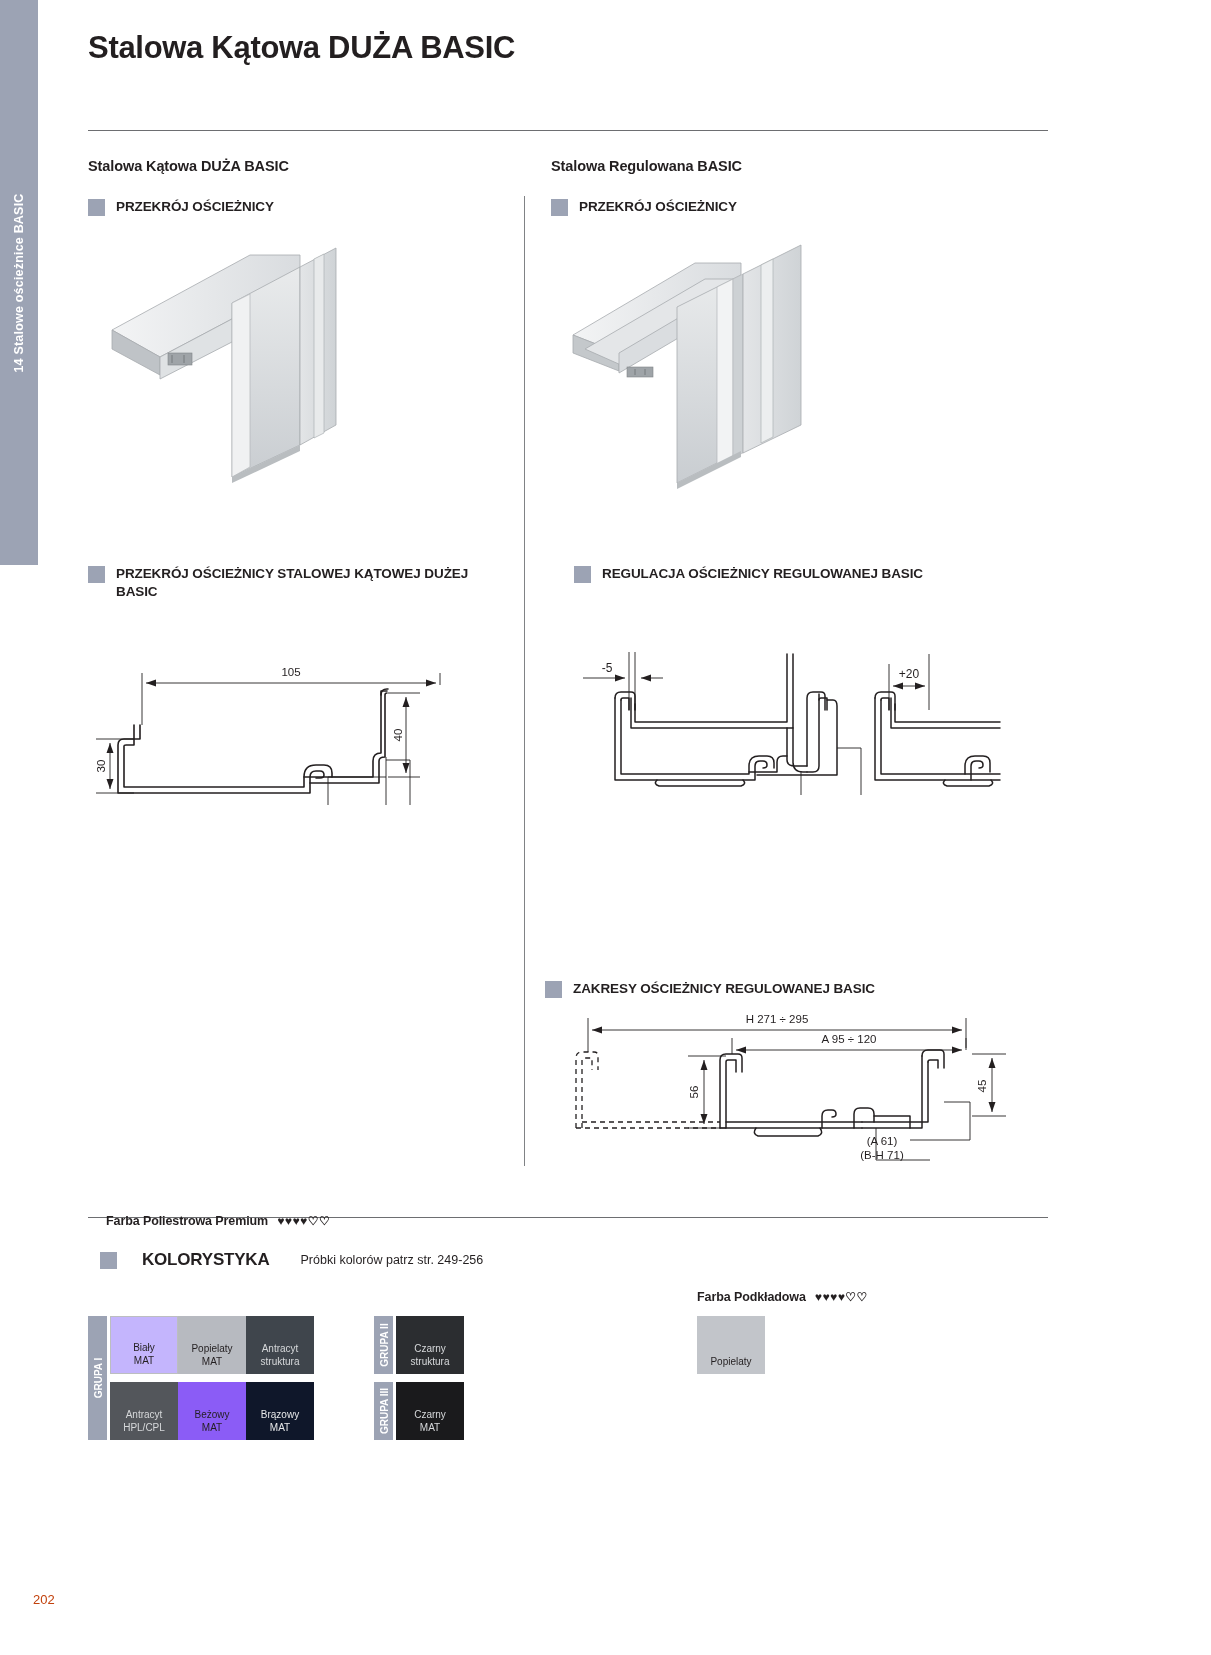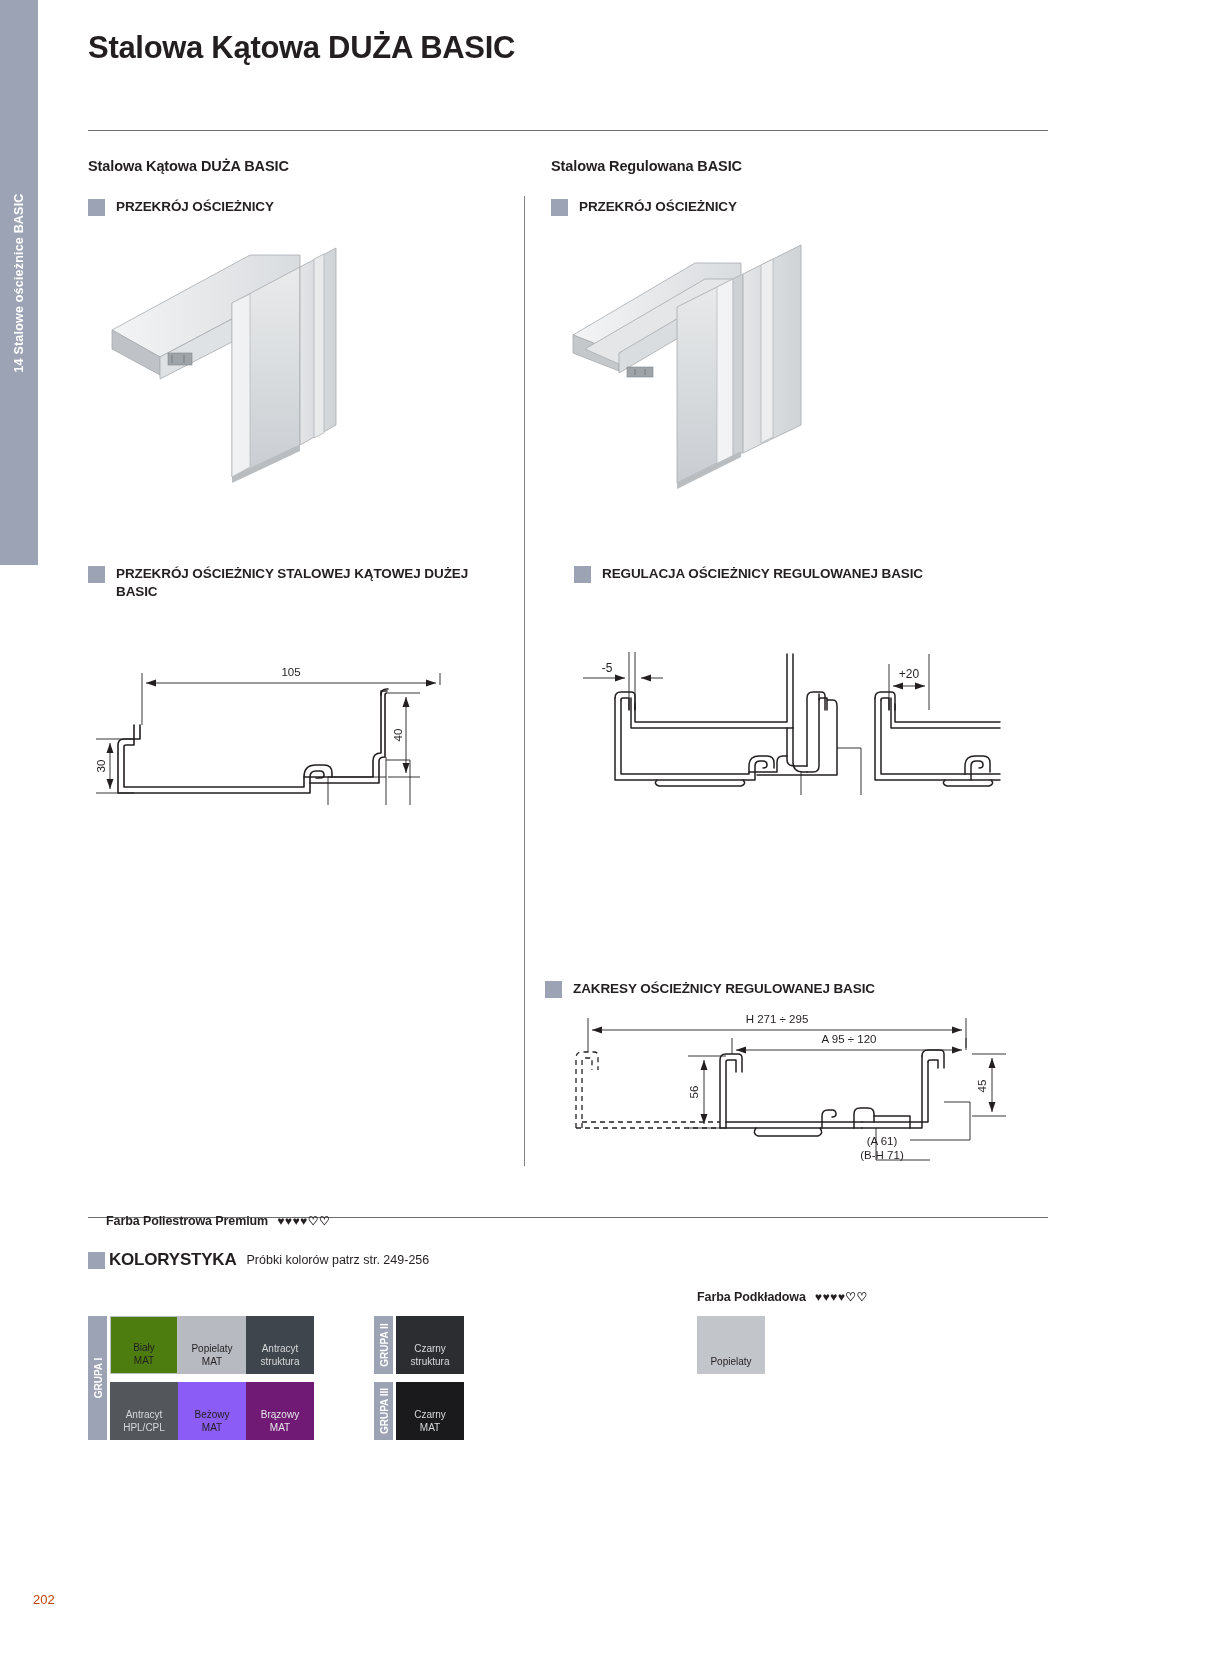--- a/index.html
+++ b/index.html
@@ -65,21 +65,21 @@
   
   .render{ position:absolute; }
   #render-left{ left:100px; top:245px; width:260px; height:250px; }
   #render-right{ left:565px; top:245px; width:260px; height:250px; }
 
   
   .rule-mid{
     position:absolute; left:88px; top:1217px; width:960px;
     border-top:1px solid #6d6e71;
   }
-  #kolor-head{ position:absolute; left:88px; top:1250px; display:flex; align-items:center; gap:4px; }
+  #kolor-head{ position:absolute; left:100px; top:1250px; display:flex; align-items:center; gap:25px; }
   #kolor-head .bullet-sq{ margin-top:0; }
   .kolor-strong{ font-size:17px; font-weight:bold; letter-spacing:-.2px; }
   .kolor-sub{ font-size:12.5px; margin-left:6px; }
 
   .paint-label{
     position:absolute; font-size:12.5px; font-weight:bold; letter-spacing:-.1px;
     display:flex; align-items:center; gap:9px;
   }
   #paint-label-premium{ left:106px; top:1214px; }
   #paint-label-primer{ left:697px; top:1290px; }
@@ -417,41 +417,41 @@
 <div id="swatch-host">
     <div class="group-bar" style="left: 88px; top: 1316px; height: 124px;">
       <span>GRUPA I</span>
     </div>
     <div class="group-bar" style="left: 374px; top: 1316px; height: 58px;">
       <span>GRUPA II</span>
     </div>
     <div class="group-bar" style="left: 374px; top: 1382px; height: 58px;">
       <span>GRUPA III</span>
     </div>
-    <div class="swatch" style="left: 110px; top: 1316px; background: #4d7c0f; color: rgb(35, 31, 32); border: 1px solid rgb(188, 190, 192);">
+    <div class="swatch" style="left: 110px; top: 1316px; background: #c4b5fd; color: rgb(35, 31, 32); border: 1px solid rgb(188, 190, 192);">
       <span class="nm">Biały</span>
       <span class="nm">MAT</span>
     </div>
     <div class="swatch" style="left: 178px; top: 1316px; background: rgb(183, 186, 192); color: rgb(35, 31, 32);">
       <span class="nm">Popielaty</span>
       <span class="nm">MAT</span>
     </div>
     <div class="swatch" style="left: 246px; top: 1316px; background: rgb(63, 69, 76); color: rgb(214, 216, 218);">
       <span class="nm">Antracyt</span>
       <span class="nm">struktura</span>
     </div>
     <div class="swatch" style="left: 110px; top: 1382px; background: rgb(83, 86, 91); color: rgb(214, 216, 218);">
       <span class="nm">Antracyt</span>
       <span class="nm">HPL/CPL</span>
     </div>
     <div class="swatch" style="left: 178px; top: 1382px; background: #8b5cf6; color: rgb(35, 31, 32);">
       <span class="nm">Beżowy</span>
       <span class="nm">MAT</span>
     </div>
-    <div class="swatch" style="left: 246px; top: 1382px; background: #701a75; color: rgb(230, 231, 232); align-items: center;">
+    <div class="swatch" style="left: 246px; top: 1382px; background: #0f172a; color: rgb(230, 231, 232); align-items: center;">
       <span class="nm">Brązowy</span>
       <span class="nm">MAT</span>
     </div>
     <div class="swatch" style="left: 396px; top: 1316px; background: rgb(43, 45, 48); color: rgb(214, 216, 218);">
       <span class="nm">Czarny</span>
       <span class="nm">struktura</span>
     </div>
     <div class="swatch" style="left: 396px; top: 1382px; background: rgb(26, 26, 28); color: rgb(214, 216, 218);">
       <span class="nm">Czarny</span>
       <span class="nm">MAT</span>

